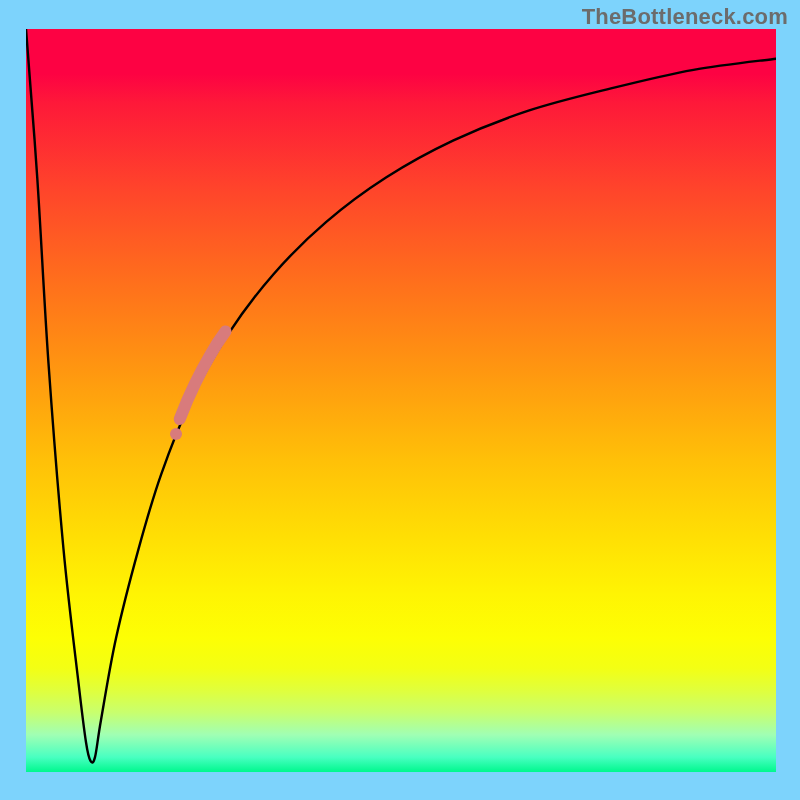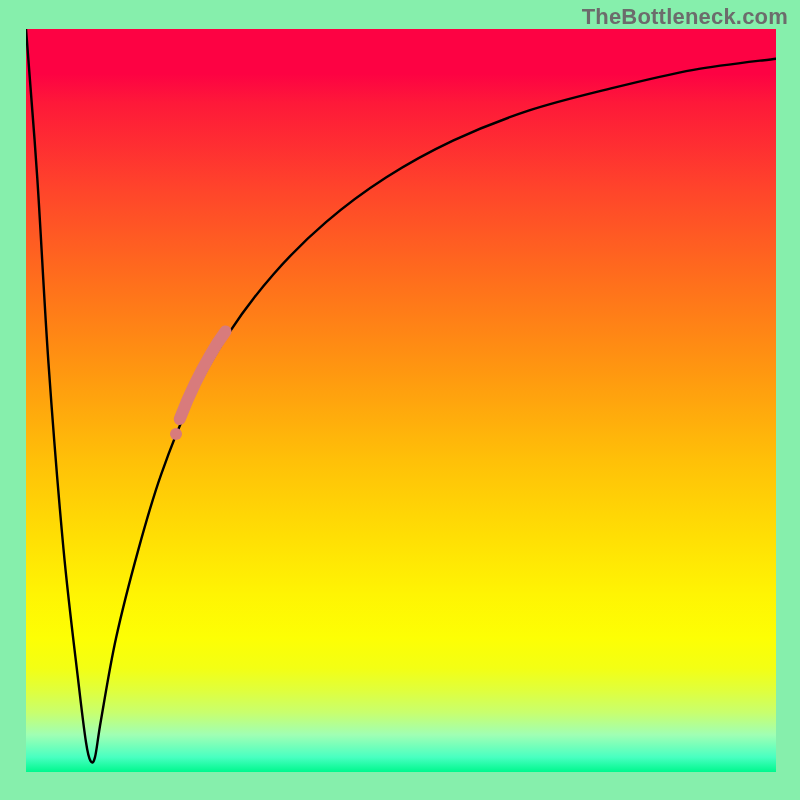--- a/index.html
+++ b/index.html
@@ -8,21 +8,21 @@
     width: 800px;
     height: 800px;
     overflow: hidden;
     background: #000;
     font-family: Arial, Helvetica, sans-serif;
   }
   .stage {
     position: relative;
     width: 800px;
     height: 800px;
-    background: #86efac;
+    background: #7dd3fc;
   }
   .plot {
     position: absolute;
     left: 26px;
     top: 29px;
     width: 750px;
     height: 743px;
   }
   .gradient {
     position: absolute;

